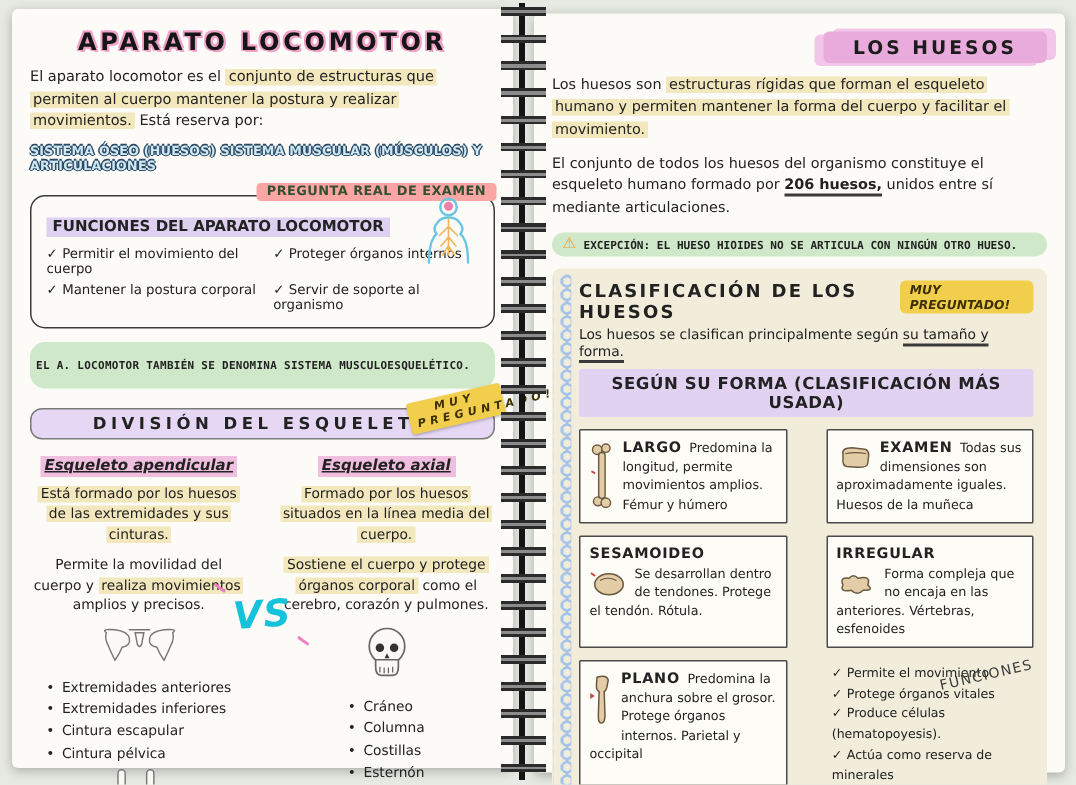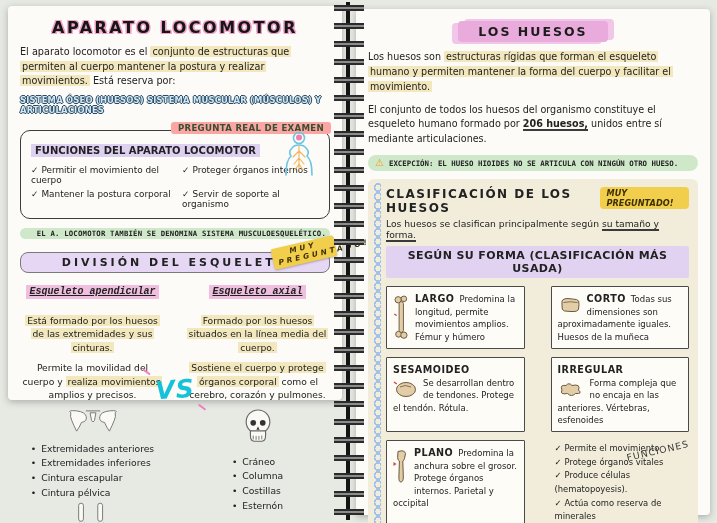--- a/index.html
+++ b/index.html
@@ -6,21 +6,21 @@
   html,body { width:717px; height:523px; }
   body {
     background:#e7eae3;
     font-family:"DejaVu Sans", sans-serif;
     position:relative; overflow:hidden; color:#222;
   }
   .page {
     position:absolute; background:#fcfbf7; border-radius:4px;
     box-shadow:0 2px 7px rgba(60,60,60,.35);
   }
-  .page-left  { left:8px;  top:6px; width:334px; height:394px; padding:10px 12px 8px; display:flex; flex-direction:column; }
+  .page-left  { left:8px;  top:6px; width:334px; height:506px; padding:10px 12px 8px; display:flex; flex-direction:column; }
   .page-right { left:356px; top:9px; width:354px; height:506px; padding:10px 12px 8px; display:flex; flex-direction:column; }
 
   
   .spiral {
     position:absolute; left:334px; top:2px; width:30px; height:518px; z-index:6;
     background:
       repeating-linear-gradient(to bottom,
         rgba(0,0,0,0) 0 3px, #2b2b2b 3px 5px, #8c8c8c 5px 7px, #2b2b2b 7px 9px, rgba(0,0,0,0) 9px 18px),
       linear-gradient(to right, rgba(0,0,0,0) 0 12px, #141414 12px 16px, rgba(0,0,0,0) 16px 100%);
   }
@@ -49,45 +49,45 @@
     padding:8px 10px 9px;
   }
   .exam-badge {
     position:absolute; top:-9px; right:-2px; background:#fca5a5; color:#35502f;
     font-size:8.6px; font-weight:bold; padding:1px 7px; border-radius:3px; letter-spacing:.3px;text-align:center;
   }
   .fn-title { display:inline-block; font-size:10px; font-weight:bold; background:#ddd0f0; padding:1px 4px; }
   .fn-sub { font-size:9.4px; margin-top:4px; }
   .fn-grid { display:grid; grid-template-columns:1.06fr 1fr; gap:4px 6px; margin-top:7px; font-size:8.9px; }
   .body-ic { position:absolute; top:-1px; right:12px; }
-  .l-note { margin-top:9px; text-align:right; font-size:7.3px; padding:1px 4px; letter-spacing:.2px; }
+  .l-note { margin-top:9px; text-align:left; font-size:7.3px; padding:11px 4px; letter-spacing:.2px; }
   .div-banner {
     position:relative; margin-top:13px; background:#e6d8f4; border:1.2px solid #7a7a7a; border-radius:8px;
     text-align:center; font-size:11px; font-weight:bold; letter-spacing:3px; padding:3px 2px;
   }
   .sticker {
     position:absolute; background:#f2ce4d; color:#3d3000; font-weight:bold; font-style:italic;
     font-size:7.4px; line-height:1.15; text-align:center; padding:2px 5px; border-radius:2px;
     width:64px; box-shadow:0 1px 2px rgba(0,0,0,.25);
   }
   .sticker.left-pg { right:-7px; top:-11px; transform:rotate(-13deg); z-index:2; }
   .compare { position:relative; display:grid; grid-template-columns:1fr 1fr; column-gap:20px; margin-top:11px; text-align:center; font-size:9.2px; line-height:1.45; }
-  .col-title { display:inline-block; font-weight:bold; font-style:italic; font-size:10px; text-decoration:underline; margin-bottom:15px;font-family:Liberation Mono, monospace; }
+  .col-title { display:inline-block; font-weight:bold; font-style:italic; font-size:10px; text-decoration:underline; margin-bottom:5px; }
   .cmp-p { margin-bottom:7px; }
   .vs {
     position:absolute; left:50%; top:88px; transform:translateX(-50%) rotate(-4deg);
     color:#14c2da; font-size:25px; font-weight:800; font-style:italic; letter-spacing:1px; z-index:1;
   }
   .vs::before, .vs::after { content:""; position:absolute; width:9px; height:2.2px; background:#ef7fc3; border-radius:2px; }
   .vs::before { left:-12px; top:-3px; transform:rotate(40deg); }
   .vs::after  { right:-11px; bottom:-2px; transform:rotate(40deg); }
   .b-list { width:fit-content; margin:3px auto 2px; text-align:left; line-height:1.6; font-size:9.2px; }
 
   
-  .r-title-wrap { text-align:center; margin:2px 0 8px; }
+  .r-title-wrap { text-align:right; margin:2px 0 8px; }
   .r-title {
     display:inline-block; background:#e9abdc; border-radius:4px; padding:3px 20px;
     font-size:12.5px; font-weight:800; letter-spacing:2px; color:#1c1c1c;
     box-shadow:-6px 2px 0 #f2c6e8, 6px -2px 0 #f2c6e8;
   }
   .r-p { font-size:9.6px; line-height:1.55; margin-bottom:8px; }
   .u-ink { font-weight:bold; border-bottom:2px solid #3a3a3a; }
   .exc-pill { display:flex; align-items:center; gap:5px; font-size:7.4px; padding:3px 7px; margin-bottom:8px; }
   .warn-ic { color:#f0a227; font-size:10px; line-height:1; font-family:"DejaVu Sans", sans-serif; }
   .clas {
@@ -237,21 +237,21 @@
               <circle cx="5" cy="5" r="3.3"></circle>
               <circle cx="11" cy="4" r="2.9"></circle>
               <circle cx="5.5" cy="41" r="3.1"></circle>
               <circle cx="11" cy="42" r="3.3"></circle>
               <rect x="6" y="7" width="4.5" height="32" rx="2"></rect>
             </g>
             <path d="M1 20 l2.5 1.5" stroke="#c44" stroke-width="1.3"></path>
           </svg><span>Predomina la longitud, permite movimientos amplios. Fémur y húmero</span>
       </div>
       <div class="shape-box">
-        <b class="shape-name">CORTO</b><svg width="24" height="20" viewBox="0 0 24 20">
+        <b class="shape-name">EXAMEN</b><svg width="24" height="20" viewBox="0 0 24 20">
             <path d="M4 8 Q3 3.5 10 3.5 L18.5 4.5 Q21.5 5 21 9.5 L20.5 14 Q20 17 13 16.5 L6.5 16 Q3.5 15.5 4 11 Z" fill="#e2cda6" stroke="#6b5840" stroke-width="1"></path>
             <path d="M5.5 7.5 Q12 6 19.5 7.5" fill="none" stroke="#6b5840" stroke-width="0.8"></path>
           </svg><span>Todas sus dimensiones son aproximadamente iguales. Huesos de la muñeca</span>
       </div>
       <div class="shape-box">
         <b class="shape-name">SESAMOIDEO</b><br>
         <svg width="25" height="18" viewBox="0 0 25 18">
             <ellipse cx="13" cy="9.5" rx="9.5" ry="7" fill="#e2cda6" stroke="#6b5840" stroke-width="1"></ellipse>
             <path d="M7 7 q5 -3 11 0" fill="none" stroke="#6b5840" stroke-width="0.8"></path>
             <path d="M1 2 l2.8 2" stroke="#c44" stroke-width="1.4"></path>

